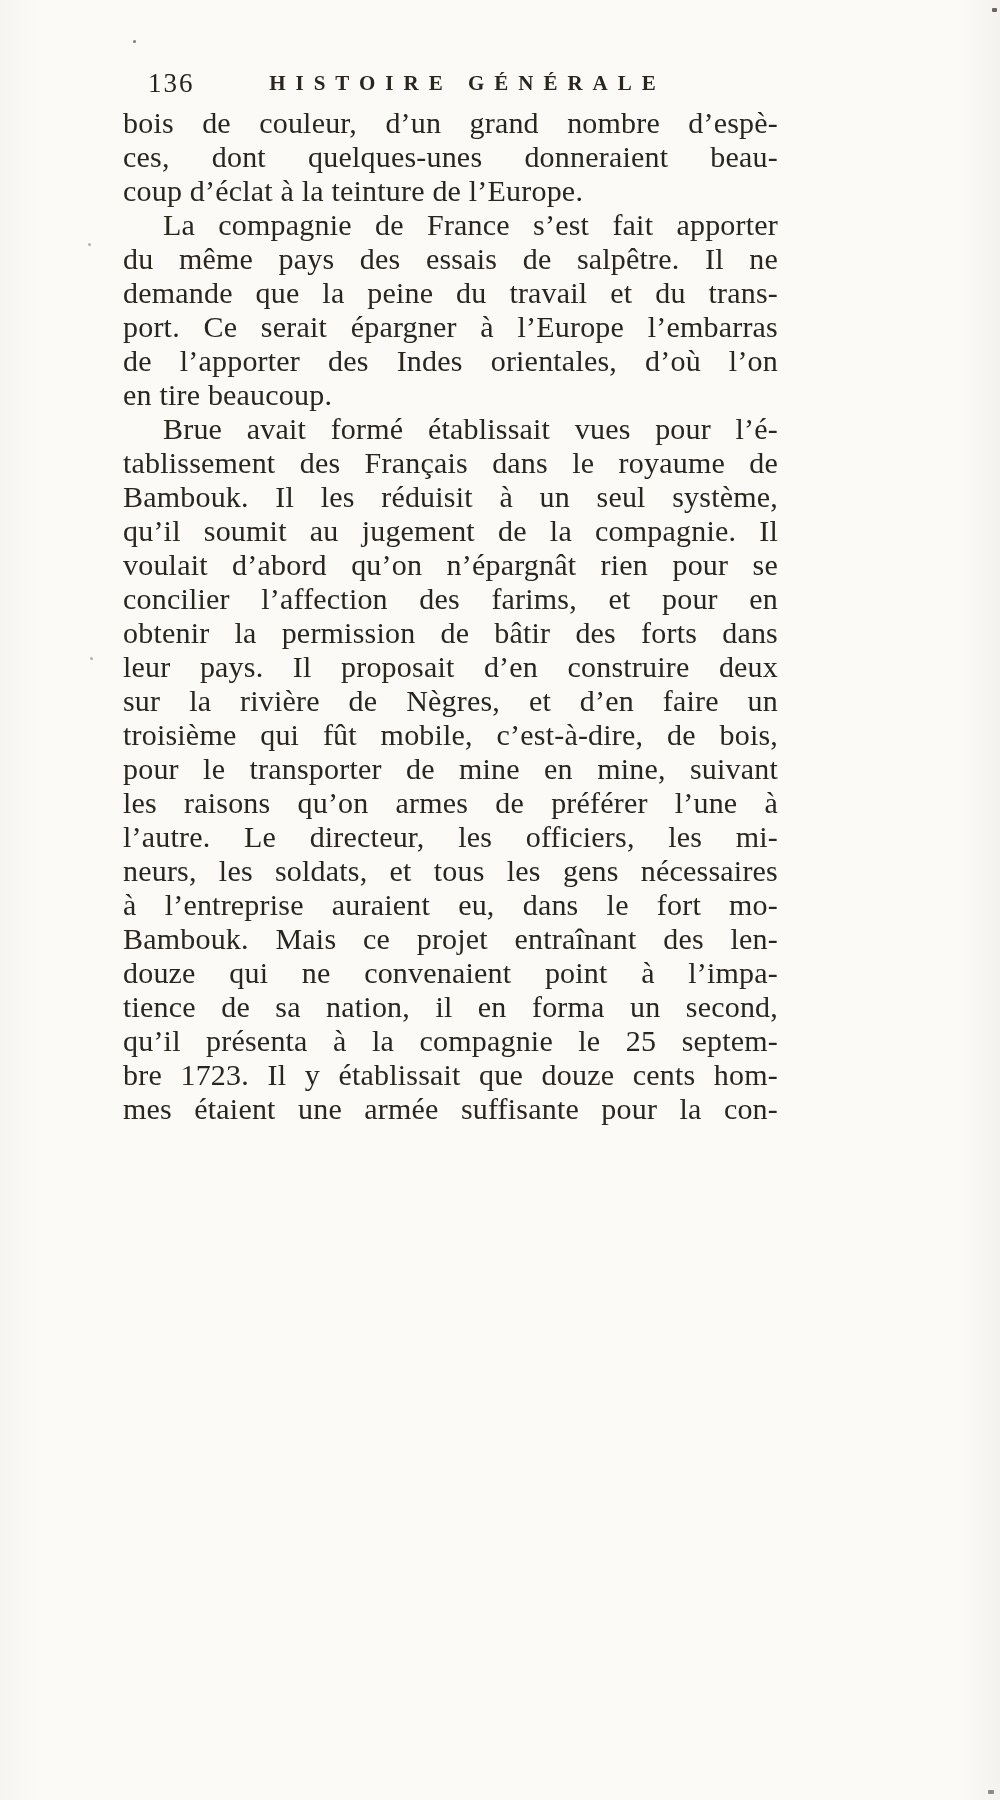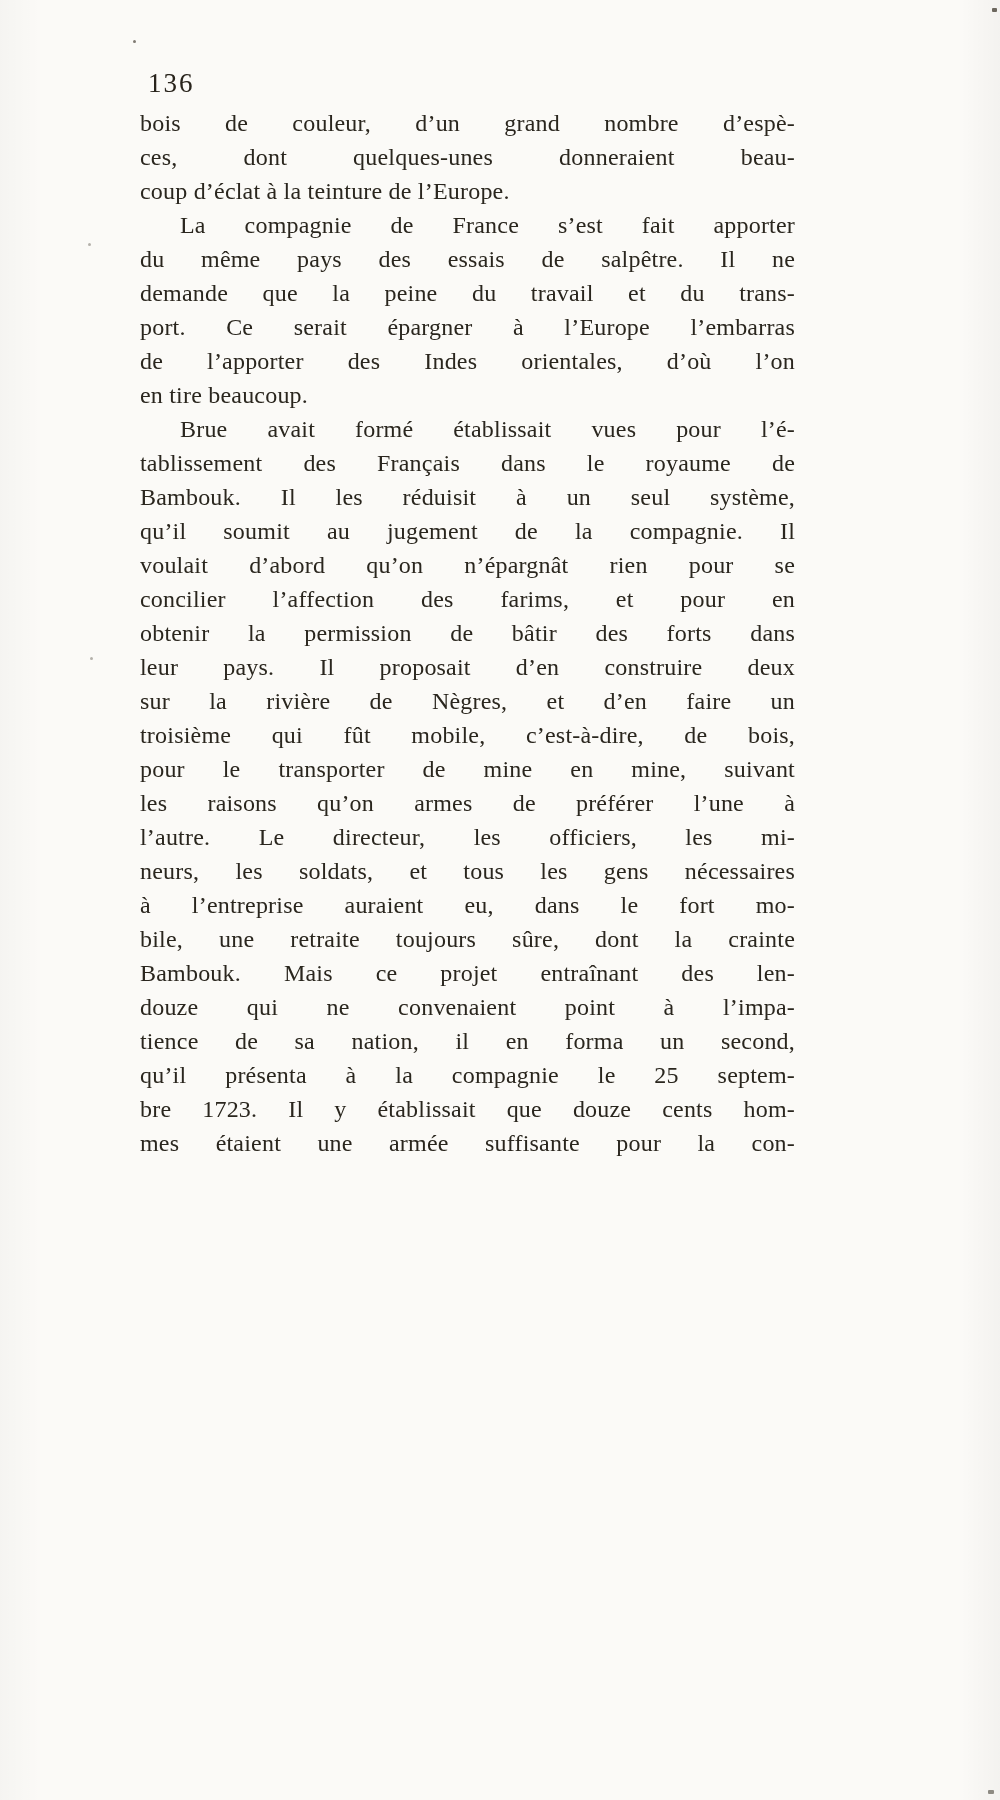--- a/index.html
+++ b/index.html
@@ -38,24 +38,24 @@
     display: block;
     text-align: center;
     font-size: 21px;
     font-weight: 700;
     letter-spacing: 10px;
     padding-top: 5px;
     color: #2a251d;
   }
   .text-block {
     position: absolute;
-    left: 140px;
+    left: 123px;
     top: 106px;
     width: 655px;
-    font-size: 24px;
+    font-size: 30px;
     line-height: 34px;
     letter-spacing: 0.2px;
     color: #2a261e;
   }
   .paragraph { margin: 0; }
   .line {
     text-align: justify;
     text-align-last: justify;
     white-space: normal;
   }
@@ -72,20 +72,21 @@
   .speck-4 { left: 992px; top: 8px;  width: 5px; height: 4px; opacity: .8; border-radius: 1px; }
   .speck-5 { left: 988px; top: 1790px; width: 6px; height: 4px; opacity: .6; border-radius: 1px; }
 </style>
 </head>
 <body>
 
 <div class="page">
 
   <header class="running-head">
     <span class="page-number">136</span>
+    <span class="head-title">HISTOIRE GÉNÉRALE</span>
   </header>
 
   <main class="text-block">
       <div class="paragraph">
         <div class="line">bois de couleur, d’un grand nombre d’espè-</div>
         <div class="line">ces, dont quelques-unes donneraient beau-</div>
         <div class="line no-justify">coup d’éclat à la teinture de l’Europe.</div>
       </div>
       <div class="paragraph">
         <div class="line first-indent">La compagnie de France s’est fait apporter</div>
@@ -104,21 +105,20 @@
         <div class="line">concilier l’affection des farims, et pour en</div>
         <div class="line">obtenir la permission de bâtir des forts dans</div>
         <div class="line">leur pays. Il proposait d’en construire deux</div>
         <div class="line">sur la rivière de Nègres, et d’en faire un</div>
         <div class="line">troisième qui fût mobile, c’est-à-dire, de bois,</div>
         <div class="line">pour le transporter de mine en mine, suivant</div>
         <div class="line">les raisons qu’on armes de préférer l’une à</div>
         <div class="line">l’autre. Le directeur, les officiers, les mi-</div>
         <div class="line">neurs, les soldats, et tous les gens nécessaires</div>
         <div class="line">à l’entreprise auraient eu, dans le fort mo-</div>
-        <div class="line">bile, une retraite toujours sûre, dont la crainte</div>
         <div class="line">Bambouk. Mais ce projet entraînant des len-</div>
         <div class="line">douze qui ne convenaient point à l’impa-</div>
         <div class="line">tience de sa nation, il en forma un second,</div>
         <div class="line">qu’il présenta à la compagnie le 25 septem-</div>
         <div class="line">bre 1723. Il y établissait que douze cents hom-</div>
         <div class="line">mes étaient une armée suffisante pour la con-</div>
       </div>
     </main>
 
   <div class="ink-speck speck-1"></div>

